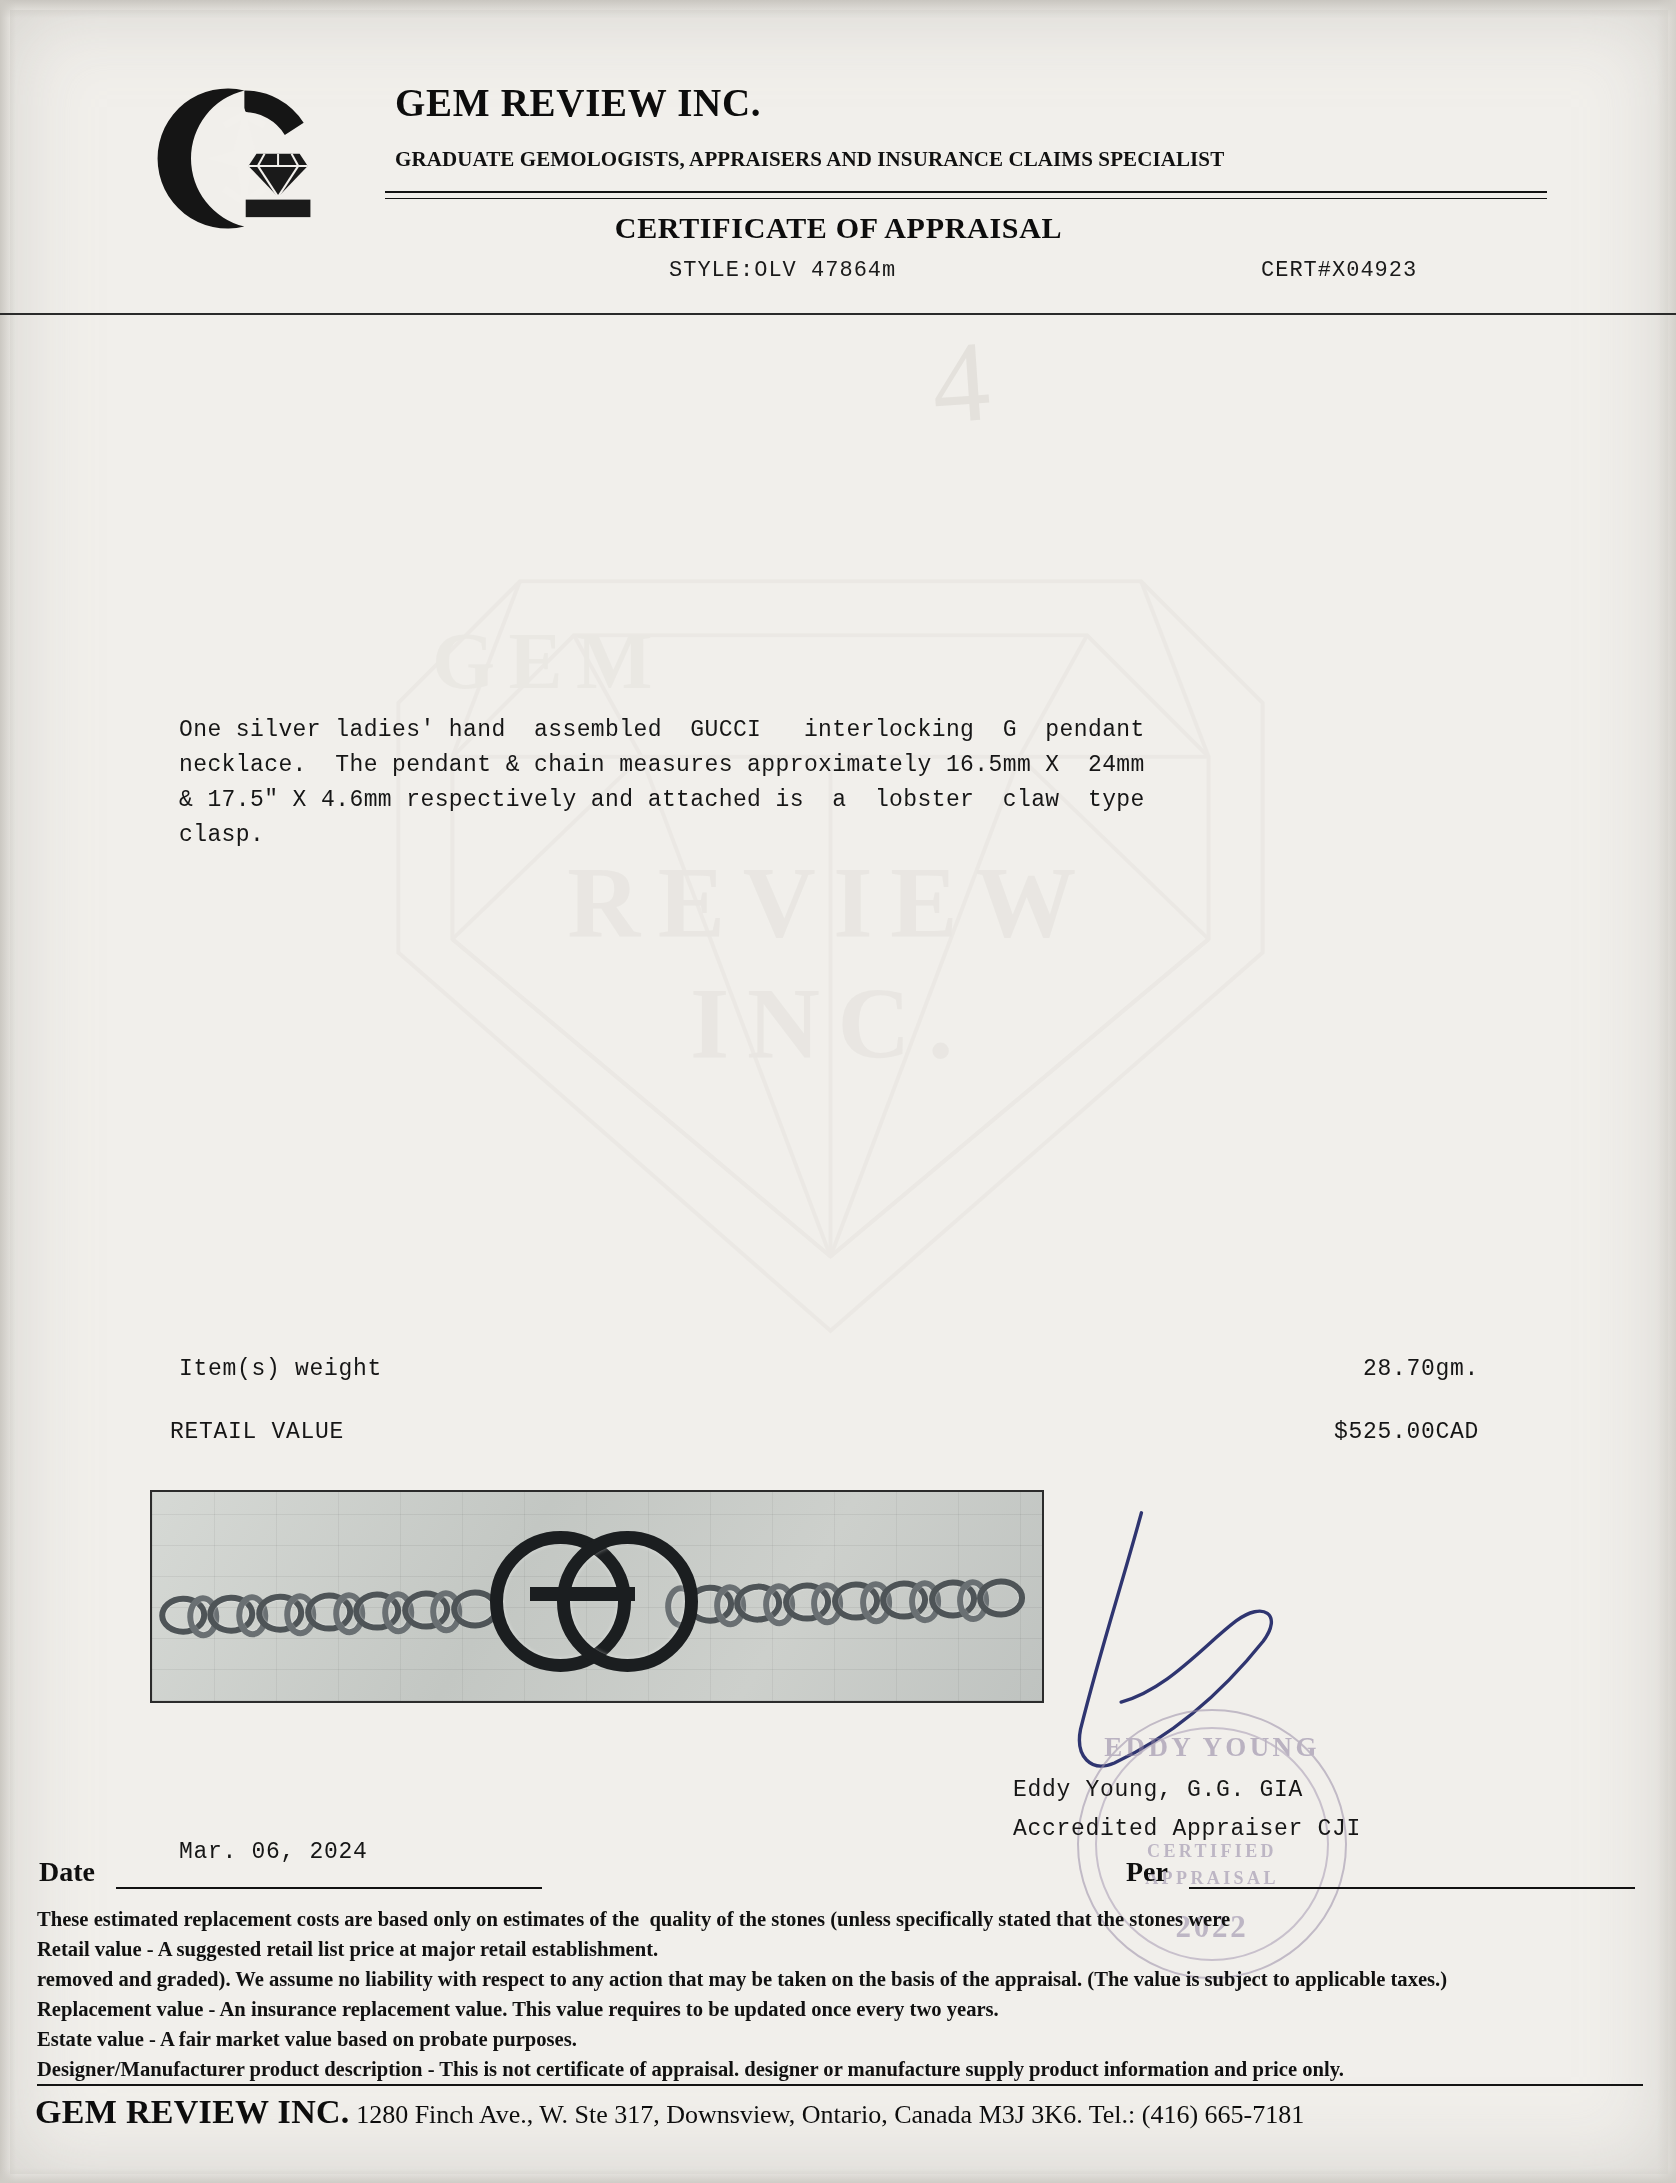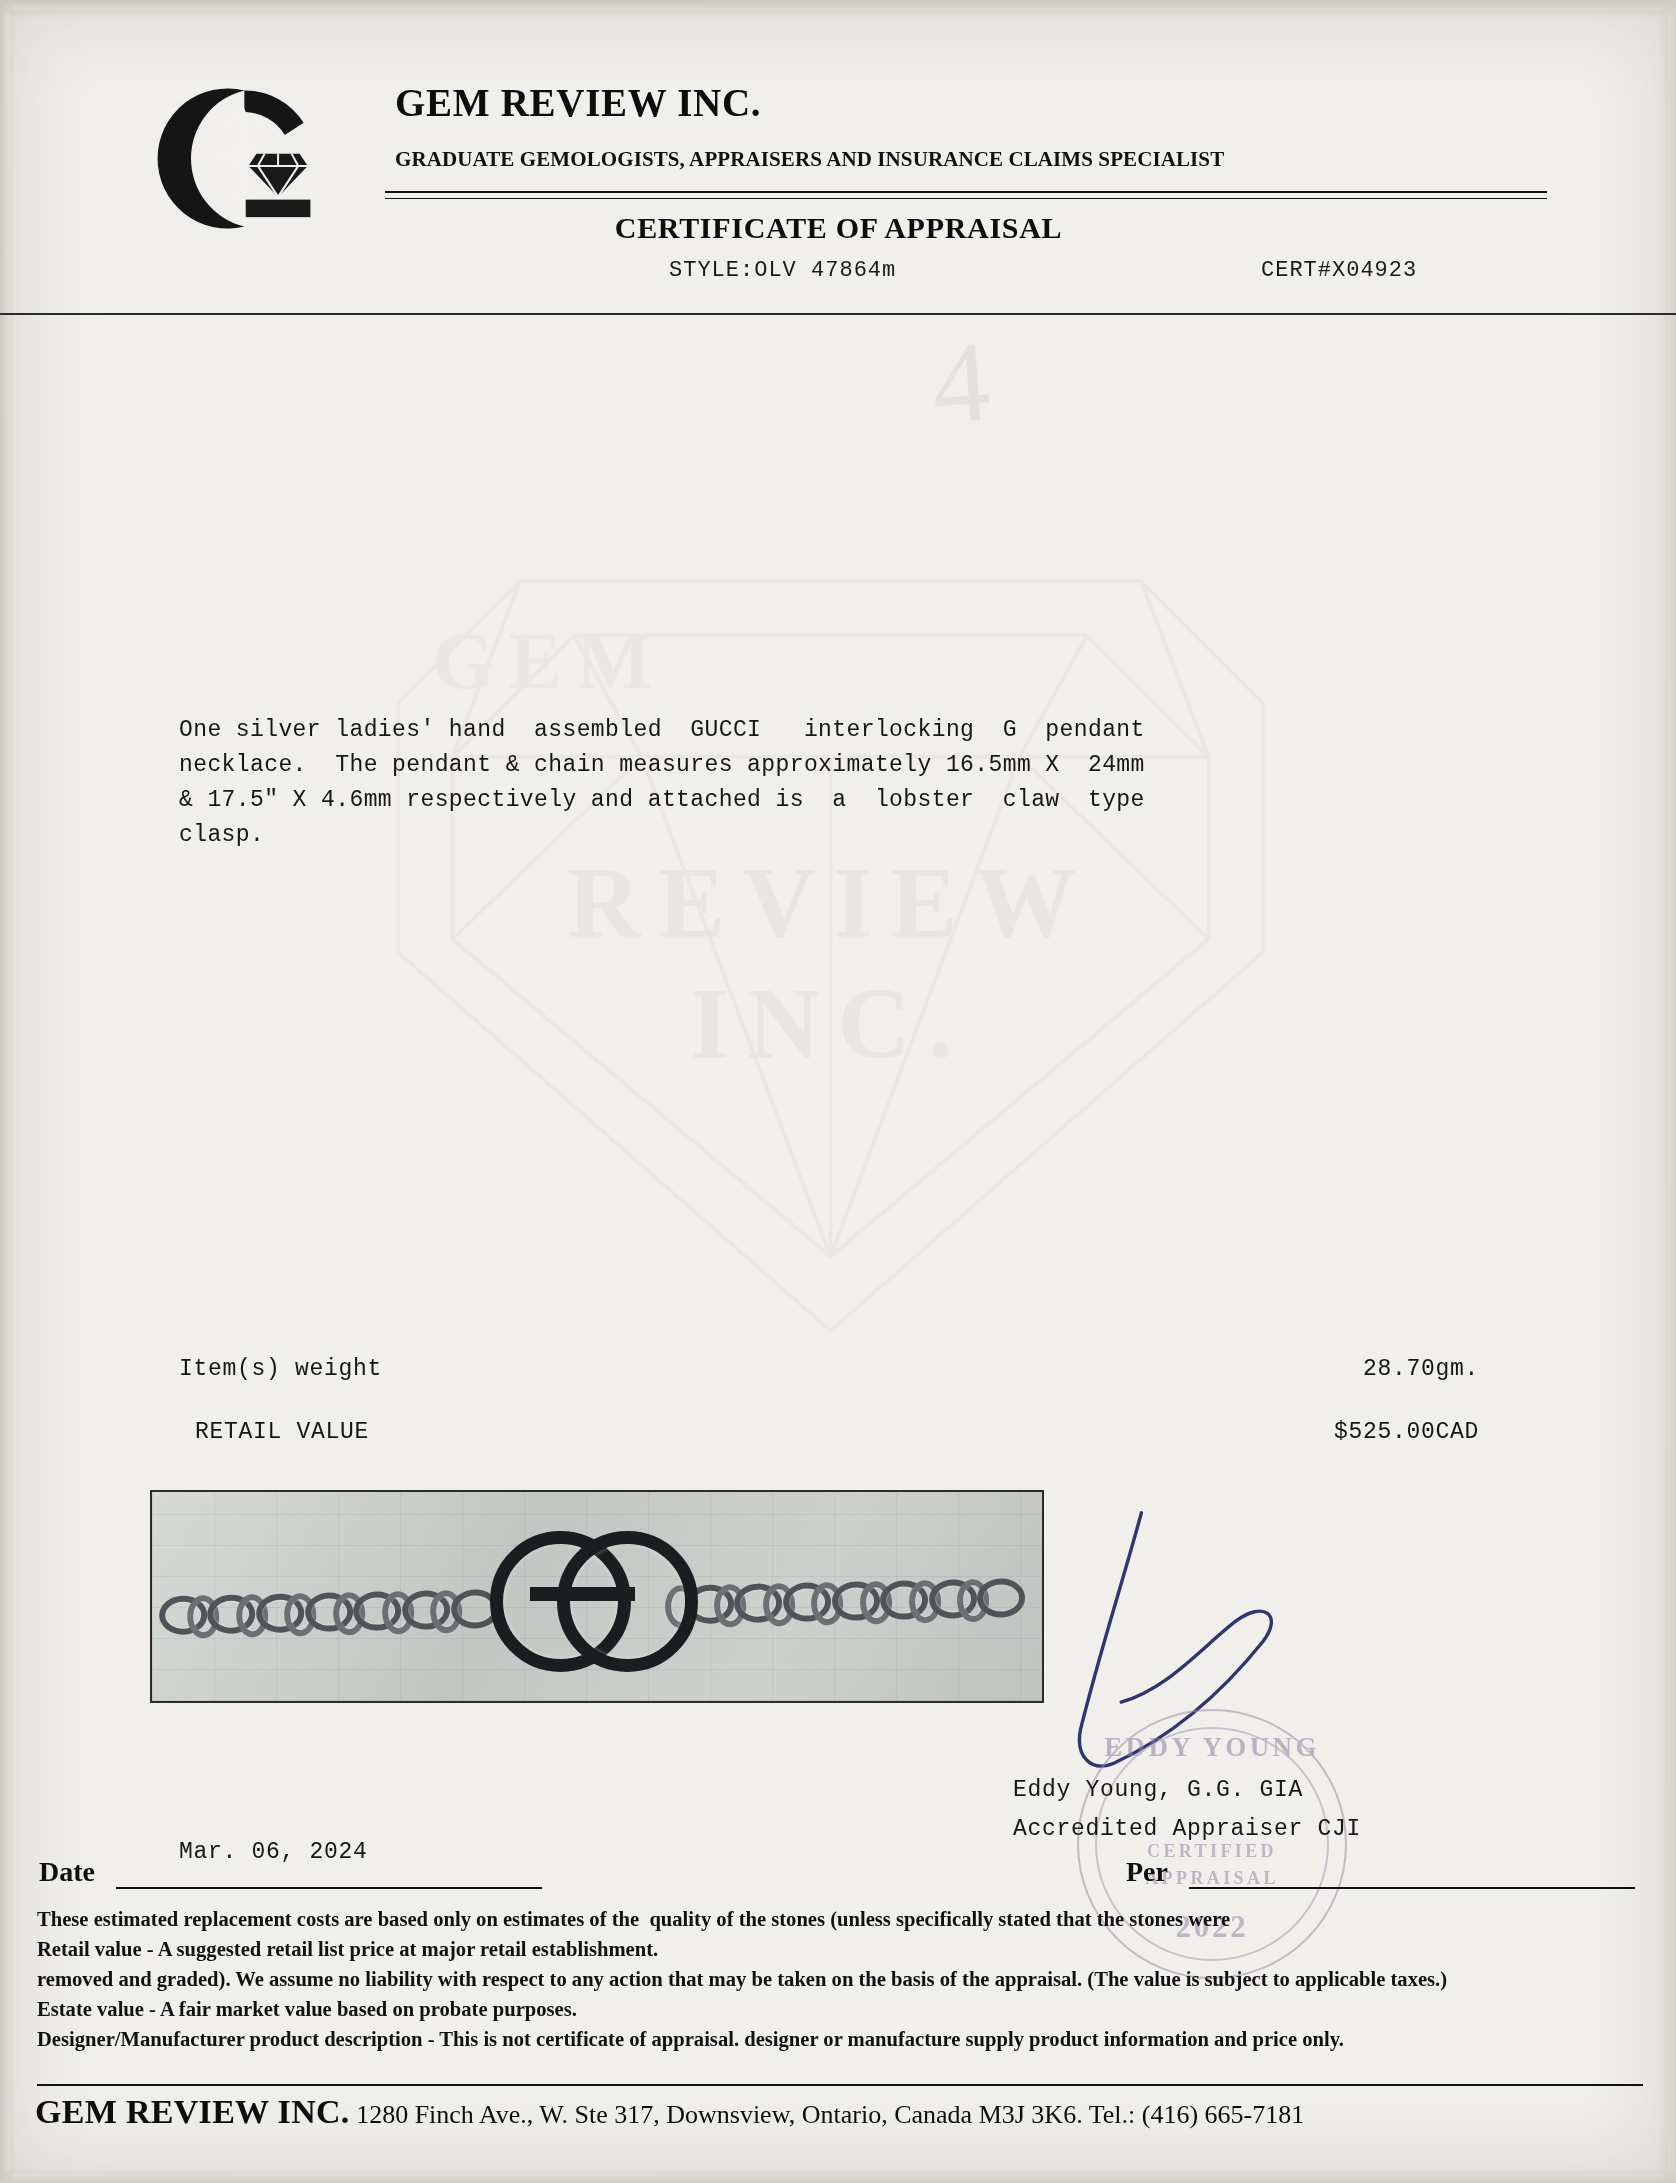--- a/index.html
+++ b/index.html
@@ -175,21 +175,21 @@
   .row-value {
     position: absolute;
     font-family: "Liberation Mono", monospace;
     font-size: 23px;
     color: #161616;
     letter-spacing: 0.7px;
     text-align: right;
   }
   #weight-label { left: 179px; top: 1356px; }
   #weight-value { left: 1148px; top: 1356px; width: 331px; }
-  #retail-label { left: 195px; top: 1419px; text-align: right; }
+  #retail-label { left: 170px; top: 1419px; text-align: right; }
   #retail-value { left: 1148px; top: 1419px; width: 331px; }
 
   
   .photo-frame {
     position: absolute;
     left: 150px; top: 1490px;
     width: 890px; height: 209px;
     border: 2px solid #2b2b2b;
     overflow: hidden;
     background: #cfd2cf;
@@ -511,20 +511,21 @@
   <div class="date-value">Mar. 06, 2024</div>
   <div class="date-label">Date</div>
   <div class="date-rule"></div>
   <div class="per-label">Per</div>
   <div class="per-rule"></div>
 
   <div class="disclaimer">
     <div>These estimated replacement costs are based only on estimates of the  quality of the stones (unless specifically stated that the stones were</div>
     <div>Retail value - A suggested retail list price at major retail establishment.</div>
     <div>removed and graded). We assume no liability with respect to any action that may be taken on the basis of the appraisal. (The value is subject to applicable taxes.)</div>
+    <div>Replacement value - An insurance replacement value. This value requires to be updated once every two years.</div>
     <div>Estate value - A fair market value based on probate purposes.</div>
     <div>Designer/Manufacturer product description - This is not certificate of appraisal. designer or manufacture supply product information and price only.</div>
   </div>
 
   <div class="footer-rule"></div>
   <div class="footer">
     <span class="brand">GEM REVIEW INC.</span><span class="addr"> 1280 Finch Ave., W. Ste 317, Downsview, Ontario, Canada M3J 3K6.  Tel.: (416) 665-7181</span>
   </div>
 </div>
 

